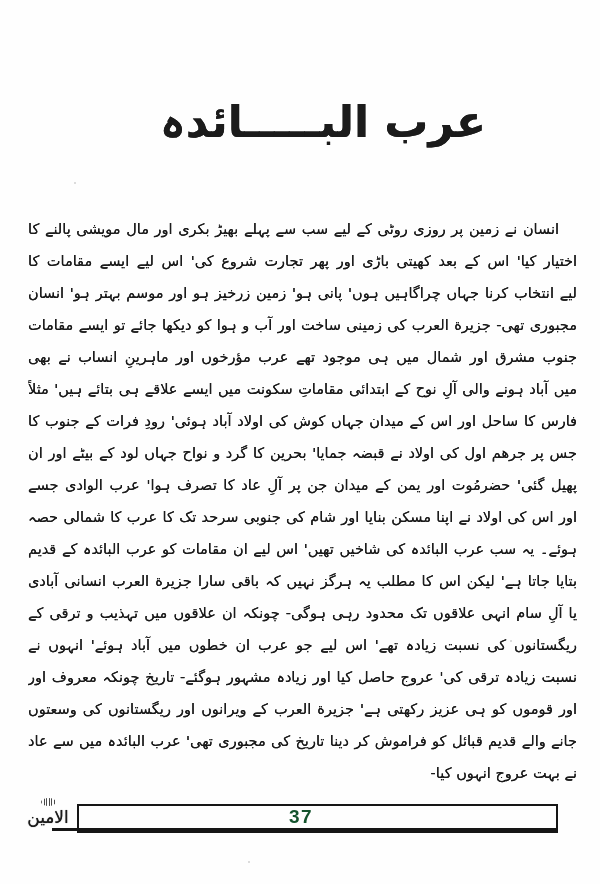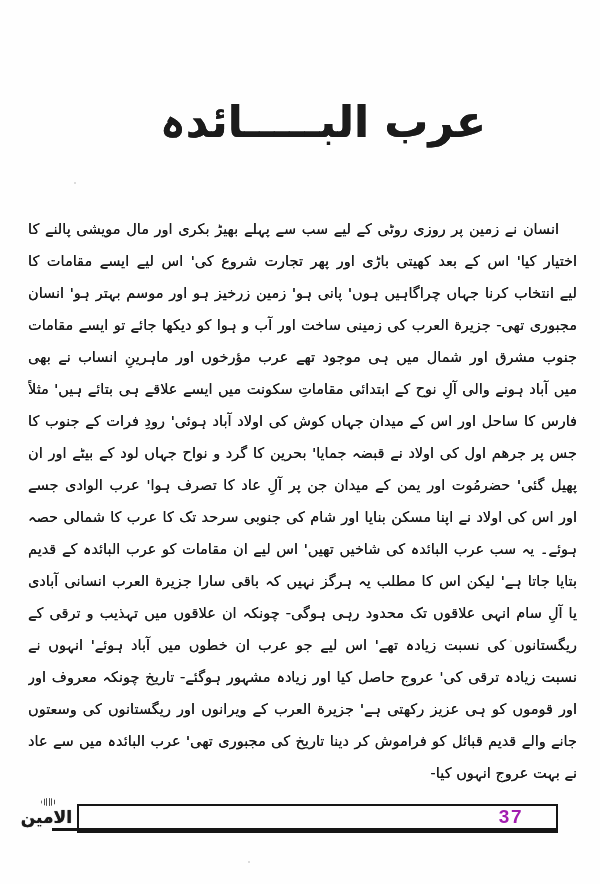--- a/index.html
+++ b/index.html
@@ -51,28 +51,28 @@
   .page-number-box {
     position: absolute;
     top: 804px;
     left: 77px;
     width: 481px;
     height: 29px;
     box-sizing: border-box;
     background: #fefefe;
     border: 2px solid #161616;
     border-bottom-width: 5px;
-    text-align: right;
+    text-align: center;
     padding-right: 33px;
     font-family: "Liberation Sans", sans-serif;
     font-weight: bold;
     font-size: 19px;
     line-height: 21px;
     letter-spacing: 1.5px;
-    color: #a21caf;
+    color: #14532d;
   }
   .footer-rule {
     position: absolute;
     top: 828px;
     left: 52px;
     width: 27px;
     height: 3px;
     background: #161616;
   }
   .publisher-logo {
@@ -88,21 +88,21 @@
     margin: 0 auto 1px auto;
     width: 15px;
     height: 8px;
     border-radius: 50%;
     background: repeating-linear-gradient(90deg, #2a2a2a 0 1px, transparent 1px 2.6px);
     opacity: 0.85;
   }
   .logo-text {
     display: block;
     font-size: 17px;
-    font-weight: bold;
+    font-weight: normal;
     letter-spacing: -1px;
     line-height: 20px;
     text-shadow: 0 0 0.8px currentColor;
   }
   
   .speck {
     position: absolute;
     width: 2px; height: 2px;
     border-radius: 50%;
     background: rgba(50,50,50,0.22);

